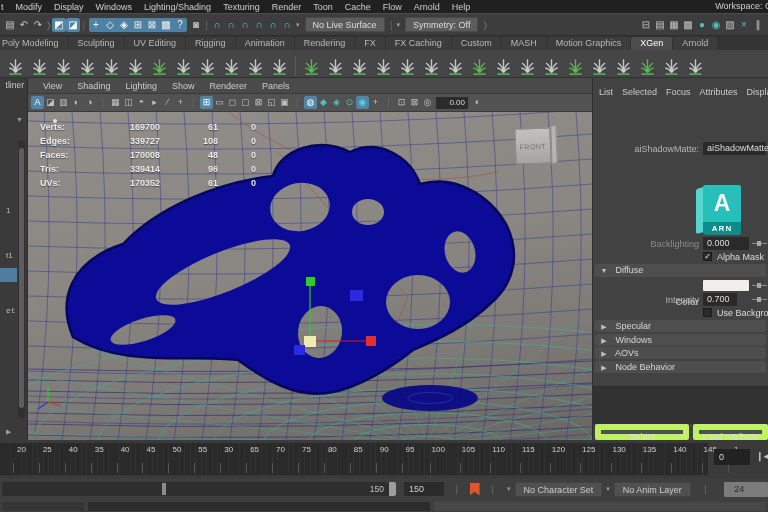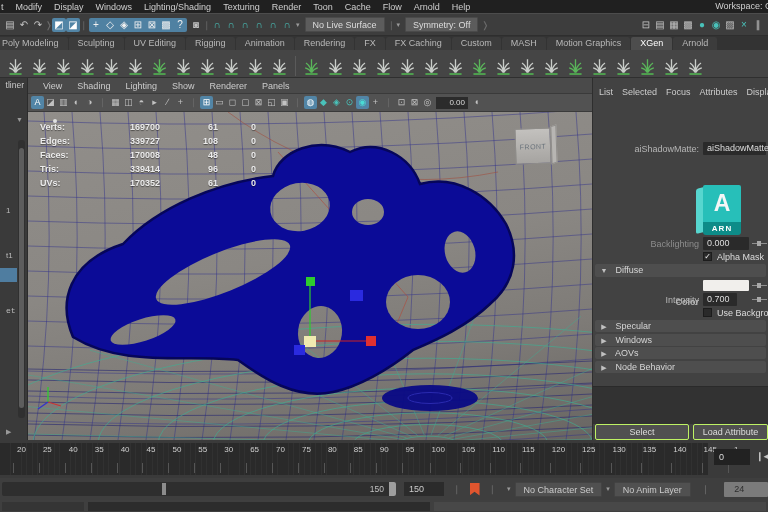--- a/index.html
+++ b/index.html
@@ -109,21 +109,21 @@
   .ae-field{position:absolute;background:#2a2a2a;color:#ddd;height:13px;line-height:13px;
             padding-left:4px;border-radius:1px;}
   .ae-slider{position:absolute;right:1px;width:15px;height:1px;background:#8f8f8f;}
   .ae-slider::after{content:"";position:absolute;left:5px;top:-2px;width:4px;height:5px;background:#a8a8a8;}
   .chk{position:absolute;width:9px;height:9px;background:#2a2a2a;border:1px solid #1c1c1c;
        color:#f0f0f0;font-size:8px;line-height:8px;text-align:center;}
   .ae-section{position:absolute;left:2px;right:2px;height:12px;background:#4e4e4e;border-radius:2px;
               line-height:12px;color:#d6d6d6;}
   .ae-section .arr{display:inline-block;width:18px;text-align:center;font-size:7px;color:#c0c0c0;}
   .ae-notesbox{position:absolute;left:0;right:0;background:#323232;border-top:1px solid #2a2a2a;}
-  .ae-btn{position:absolute;height:16px;background:#505050;border:1px solid #bef264;border-radius:2px;
+  .ae-btn{position:absolute;height:16px;background:#505050;border:6px solid #bef264;border-radius:2px;
           color:#ddd;text-align:center;line-height:15px;}
 
   .arnold-logo{position:absolute;left:108px;top:107px;width:40px;height:50px;}
   .logo-side{position:absolute;left:-5px;top:3px;width:8px;height:45px;background:#57d6cf;
              transform:skewY(-14deg);border-radius:2px 0 0 2px;}
   .logo-front{position:absolute;left:2px;right:0;top:0;height:37px;background:#27bfb9;
               display:flex;align-items:center;justify-content:center;font-weight:bold;
               color:#f6f6f6;font-size:23px;border-radius:2px 2px 0 0;}
   .logo-band{position:absolute;left:2px;right:0;top:37px;height:13px;background:#0d8c88;color:#fff;
              font-weight:bold;font-size:8px;text-align:center;line-height:13px;letter-spacing:1px;

